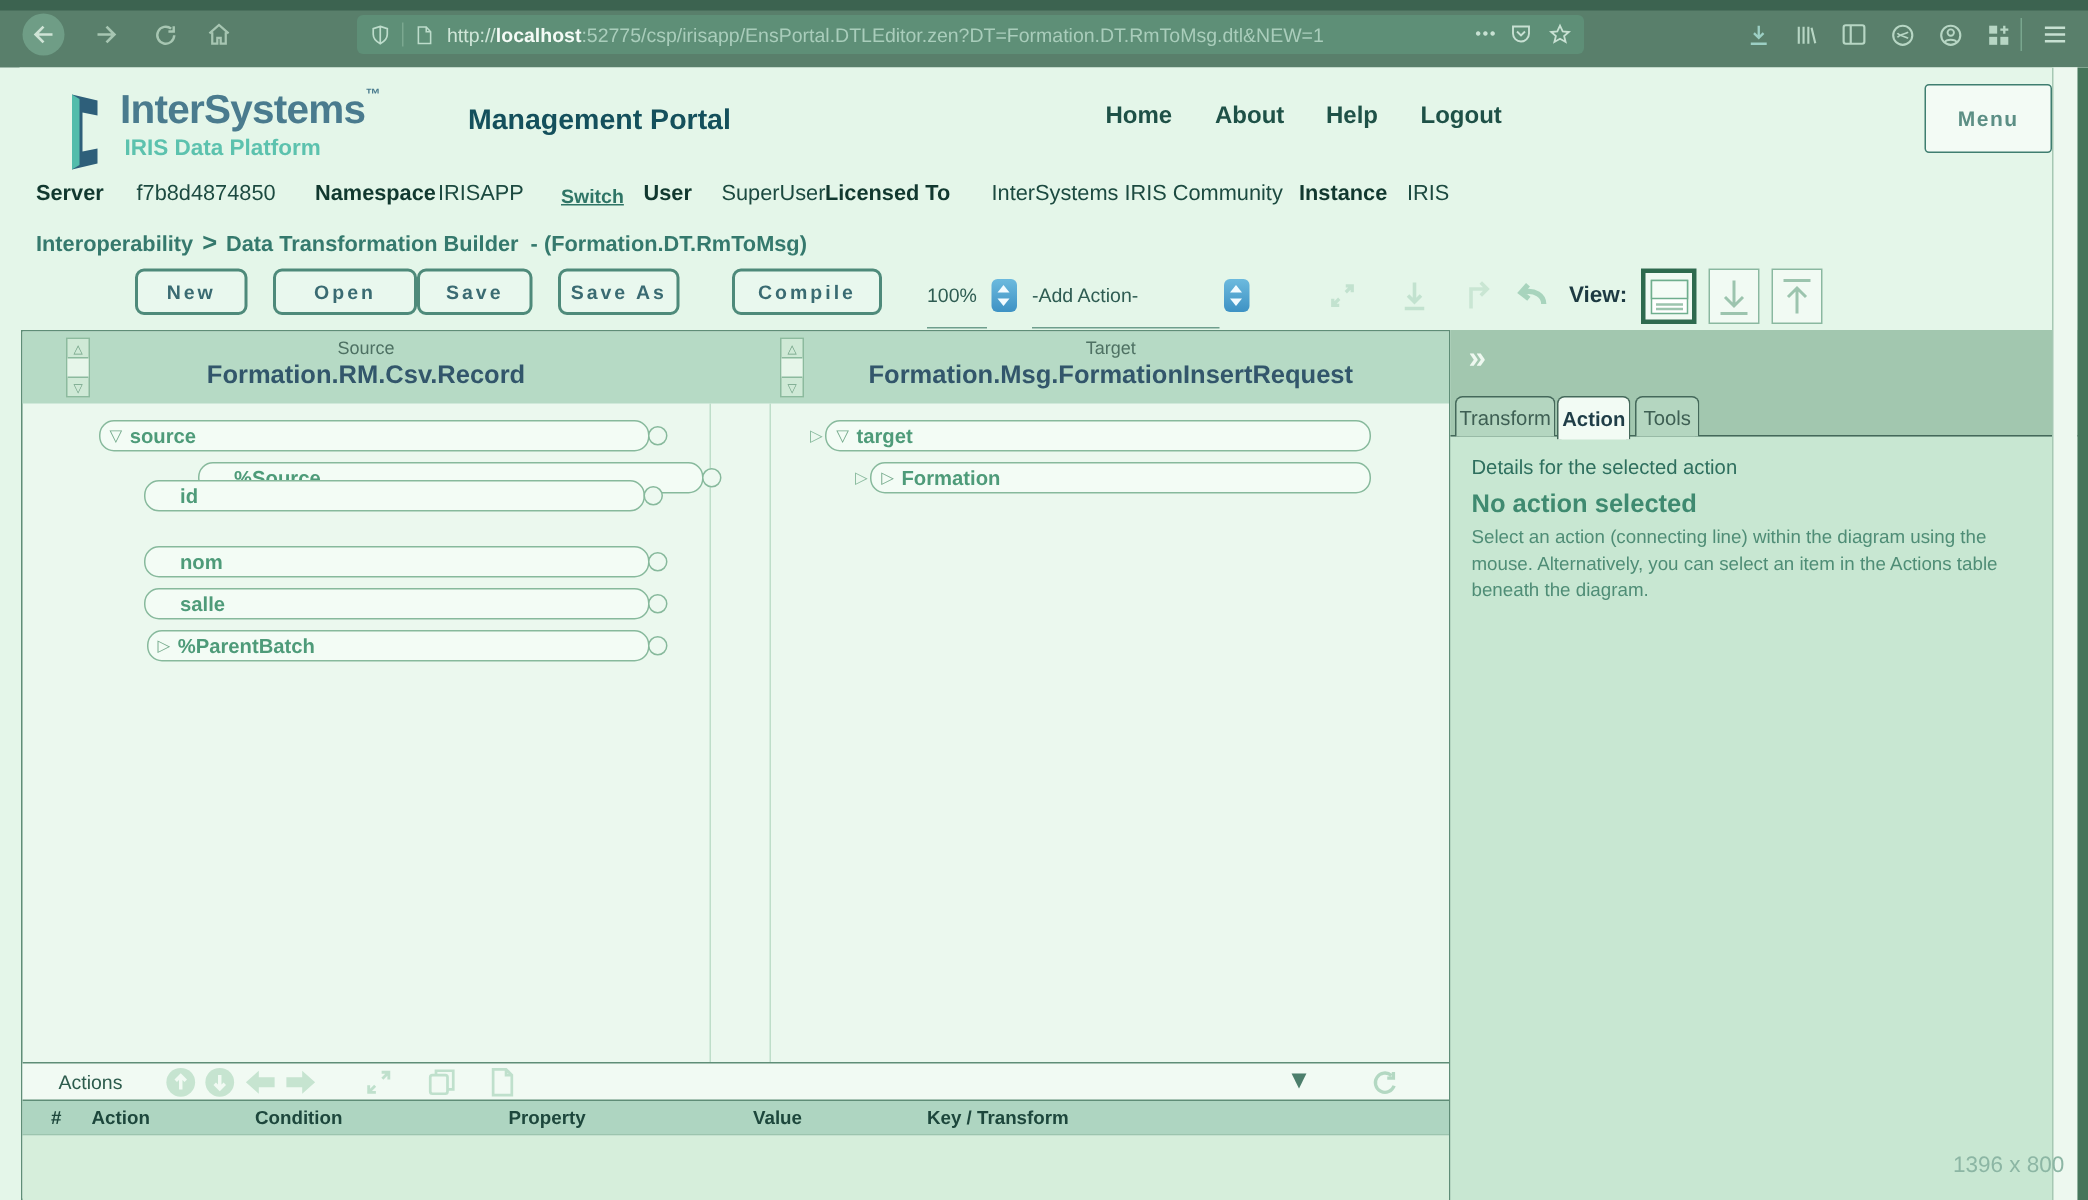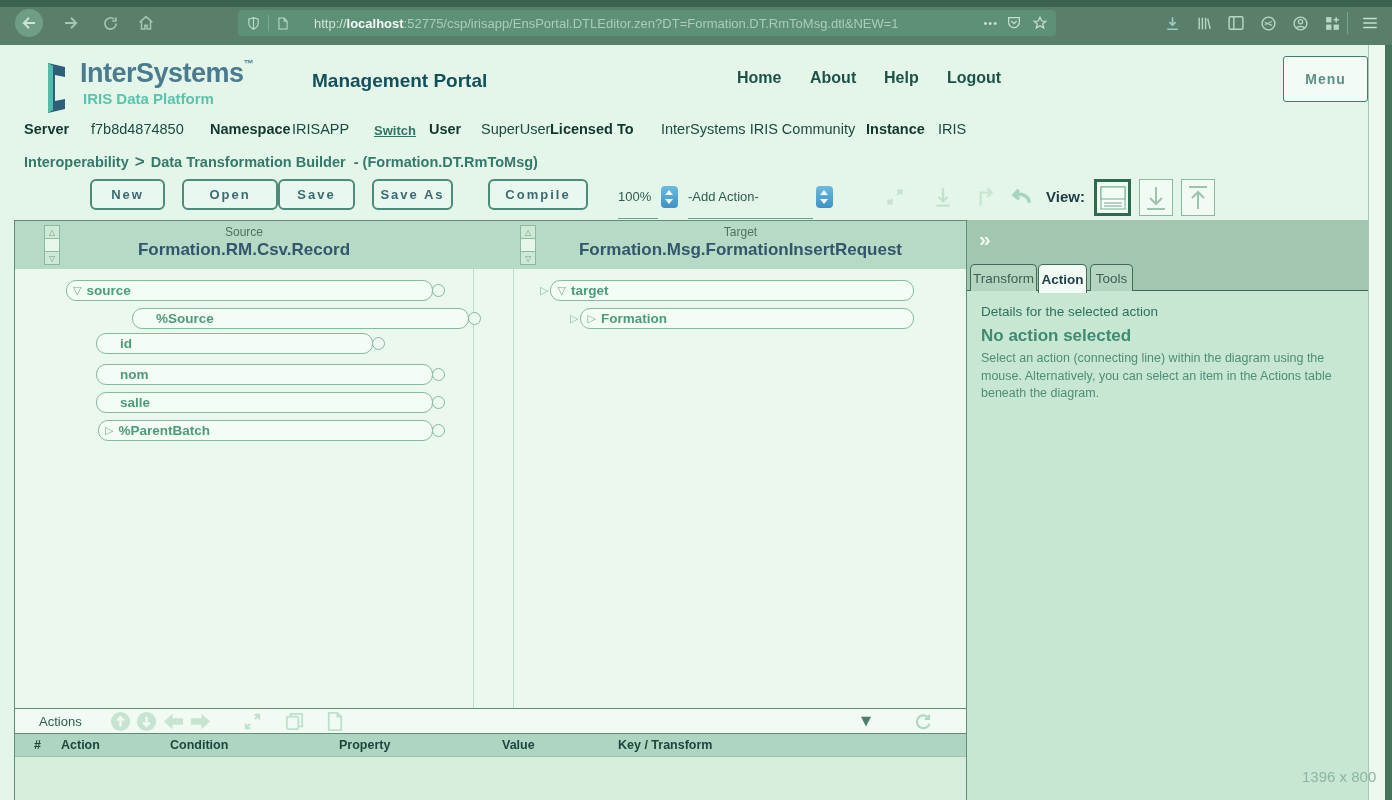--- a/index.html
+++ b/index.html
@@ -139,21 +139,21 @@
     </span>
 
     <div class="urlbar">
       <svg width="15" height="15" viewBox="0 0 24 24">
           <path d="M12 2.5 19.5 5v6c0 4.5-3.2 7.8-7.5 10-4.3-2.2-7.5-5.5-7.5-10V5Z M12 2.5v18.5" fill="none" stroke="#bddccb" stroke-width="1.8"></path>
         </svg>
       <span class="urlsep"></span>
       <svg width="14" height="15" viewBox="0 0 24 24">
           <path d="M5 2.5h9L19 8v13.5H5Z M14 2.5V8h5" fill="none" stroke="#bddccb" stroke-width="1.8"></path>
         </svg>
-      <span class="urltext" style="margin-left:24px;"><span class="u-scheme">http://</span><span class="u-host">localhost</span><span class="u-rest">:52775/csp/irisapp/EnsPortal.DTLEditor.zen?DT=Formation.DT.RmToMsg.dtl&amp;NEW=1</span></span>
+      <span class="urltext" style="margin-left:8px;"><span class="u-scheme">http://</span><span class="u-host">localhost</span><span class="u-rest">:52775/csp/irisapp/EnsPortal.DTLEditor.zen?DT=Formation.DT.RmToMsg.dtl&amp;NEW=1</span></span>
       <span class="urldots">•••</span>
       <svg width="16" height="16" viewBox="0 0 24 24" style="margin-right:10px;">
           <path d="M4 4h16v7a8 8 0 0 1-16 0Z M8 9l4 4 4-4" fill="none" stroke="#c7e0d2" stroke-width="1.9"></path>
         </svg>
       <svg width="16" height="16" viewBox="0 0 24 24">
           <path d="M12 3.2 14.7 9l6.1.5-4.7 4 1.5 6-5.6-3.3L6.4 19.5l1.5-6-4.7-4L9.3 9Z" fill="none" stroke="#c7e0d2" stroke-width="1.8"></path>
         </svg>
     </div>
 
     <span class="navbtn" style="left:1158px;">
@@ -302,21 +302,21 @@
 
     <div class="srow" style="top:59px;left:51px;width:367px;">
       <span class="tri">▽</span>
       <span class="nlabel">source</span>
       <span class="conn"></span>
     </div>
     <div class="srow pad" style="top:87px;left:81px;width:337px;margin-left:36px;">
       <span class="nlabel">%Source</span>
       <span class="conn"></span>
     </div>
-    <div class="srow pad" style="top:112px;left:81px;width:277px;">
+    <div class="srow pad" style="top:99px;left:81px;width:334px;">
       <span class="nlabel">id</span>
       <span class="conn"></span>
     </div>
     <div class="srow pad" style="top:143px;left:81px;width:337px;">
       <span class="nlabel">nom</span>
       <span class="conn"></span>
     </div>
     <div class="srow pad" style="top:171px;left:81px;width:337px;">
       <span class="nlabel">salle</span>
       <span class="conn"></span>

